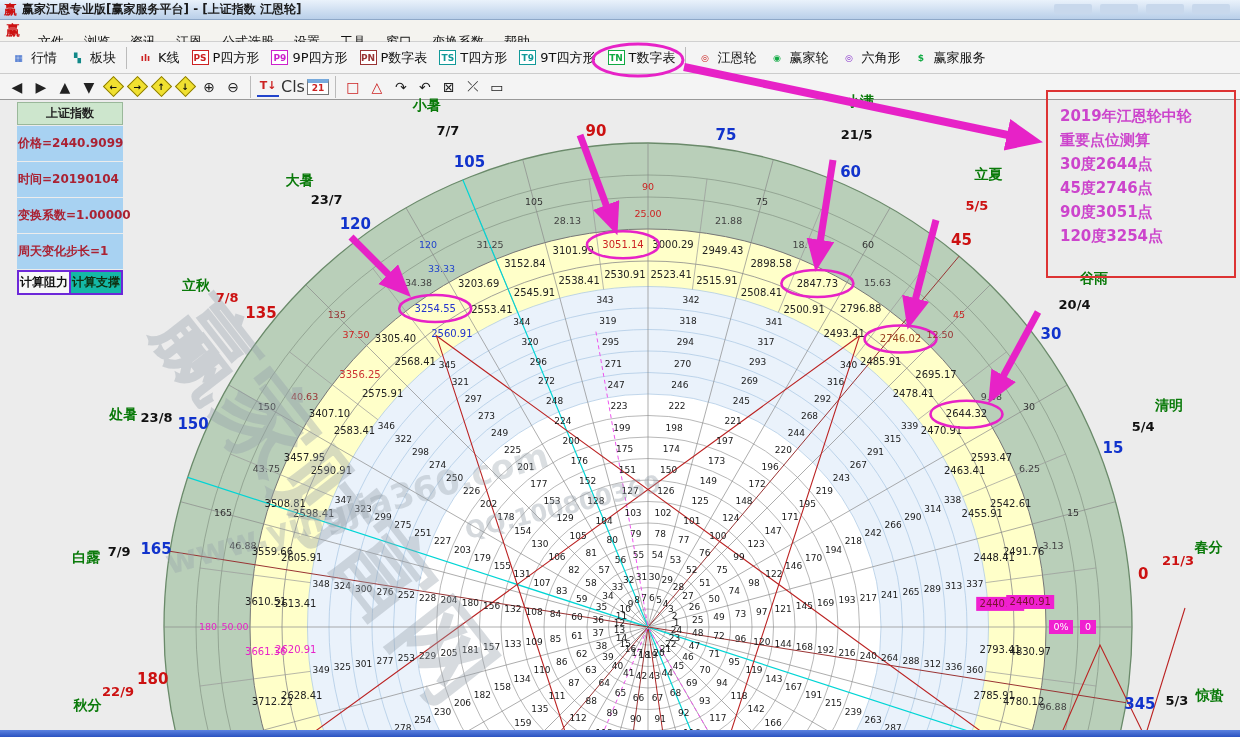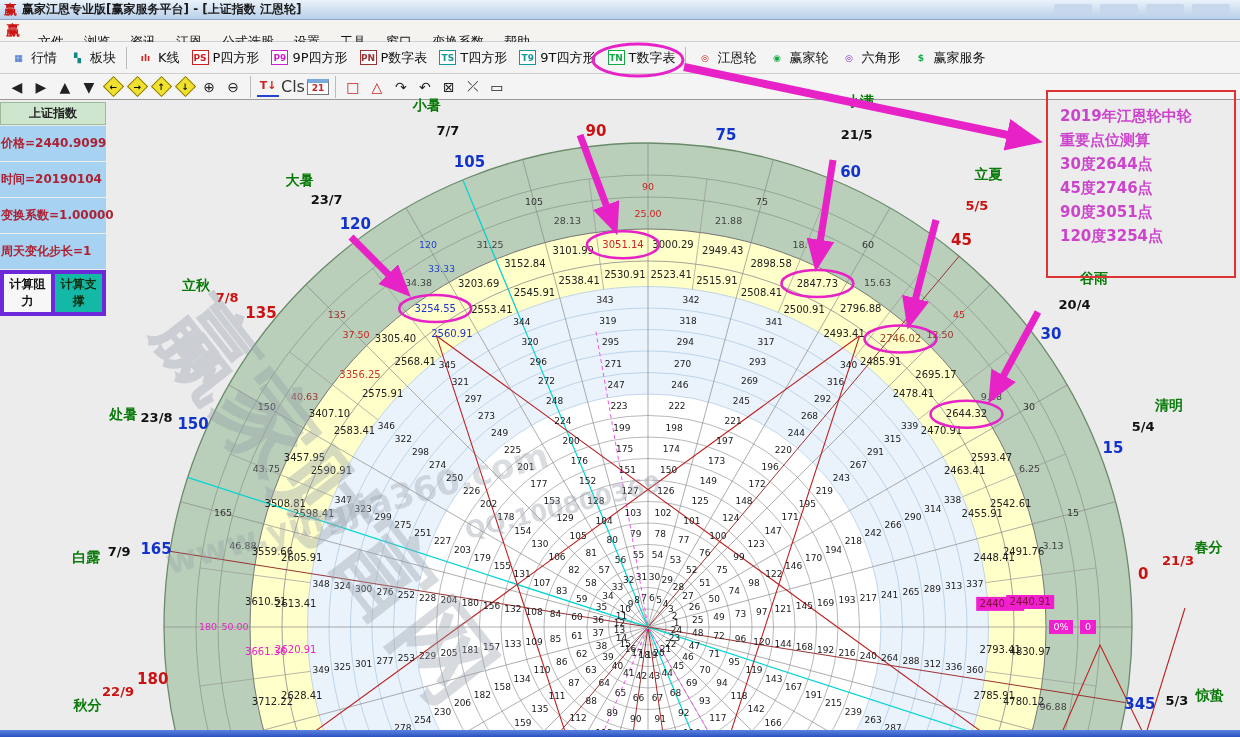--- a/index.html
+++ b/index.html
@@ -41,26 +41,26 @@
   .tb2-red { color:#cc2222; }
   .tb2-cal { border:1px solid #777; background:#fff; font-size:9px; font-weight:bold; color:#cc2222;
     width:17px; height:16px; display:flex; align-items:center; justify-content:center; border-top:4px solid #77aadd; }
   .tb2-cls { font-size:16px; color:#333; }
   .tb2-tud { font-size:11px; font-weight:bold; color:#cc2222; border-bottom:2px solid #2244cc; }
 
   
   .chart { position:absolute; left:0; top:100px; width:1240px; height:630px; background:#ececec; }
 
   
-  .panel { position:absolute; left:0; top:102px; width:106px; z-index:20; font-weight:bold; }
+  .panel { position:absolute; left:17px; top:102px; width:106px; z-index:20; font-weight:bold; }
   .panel-title { background:#cde6cd; color:#222; font-size:12px; text-align:center; padding:2px 0;
     border:1px solid #9ab89a; }
   .panel-row { background:#a8d2f2; color:#aa2233; font-size:12px; padding:9px 1px; margin-top:1px; white-space:nowrap; }
   .panel-btns { display:flex; margin-top:1px; }
-  .panel-btn { flex:1; font-size:12px; text-align:center; padding:2px 0; border:4px solid #6d28d9; cursor:pointer; }
+  .panel-btn { flex:1; font-size:12px; text-align:center; padding:2px 0; border:2px solid #6d28d9; cursor:pointer; }
   .panel-btn.resist { background:#f7f7f7; color:#111; }
   .panel-btn.support { background:#14b8a6; color:#103010; border-left:none; }
 
   
   .redbox { position:absolute; left:1046px; top:90px; width:190px; height:188px; border:2px solid #dd3333;
     z-index:20; padding:12px 0 0 12px; }
   .redbox div { color:#cc44cc; font-size:15px; font-weight:bold; line-height:24px; white-space:nowrap; }
 
   svg { position:absolute; left:0; top:0; }
   #wheelsvg { z-index:5; }

